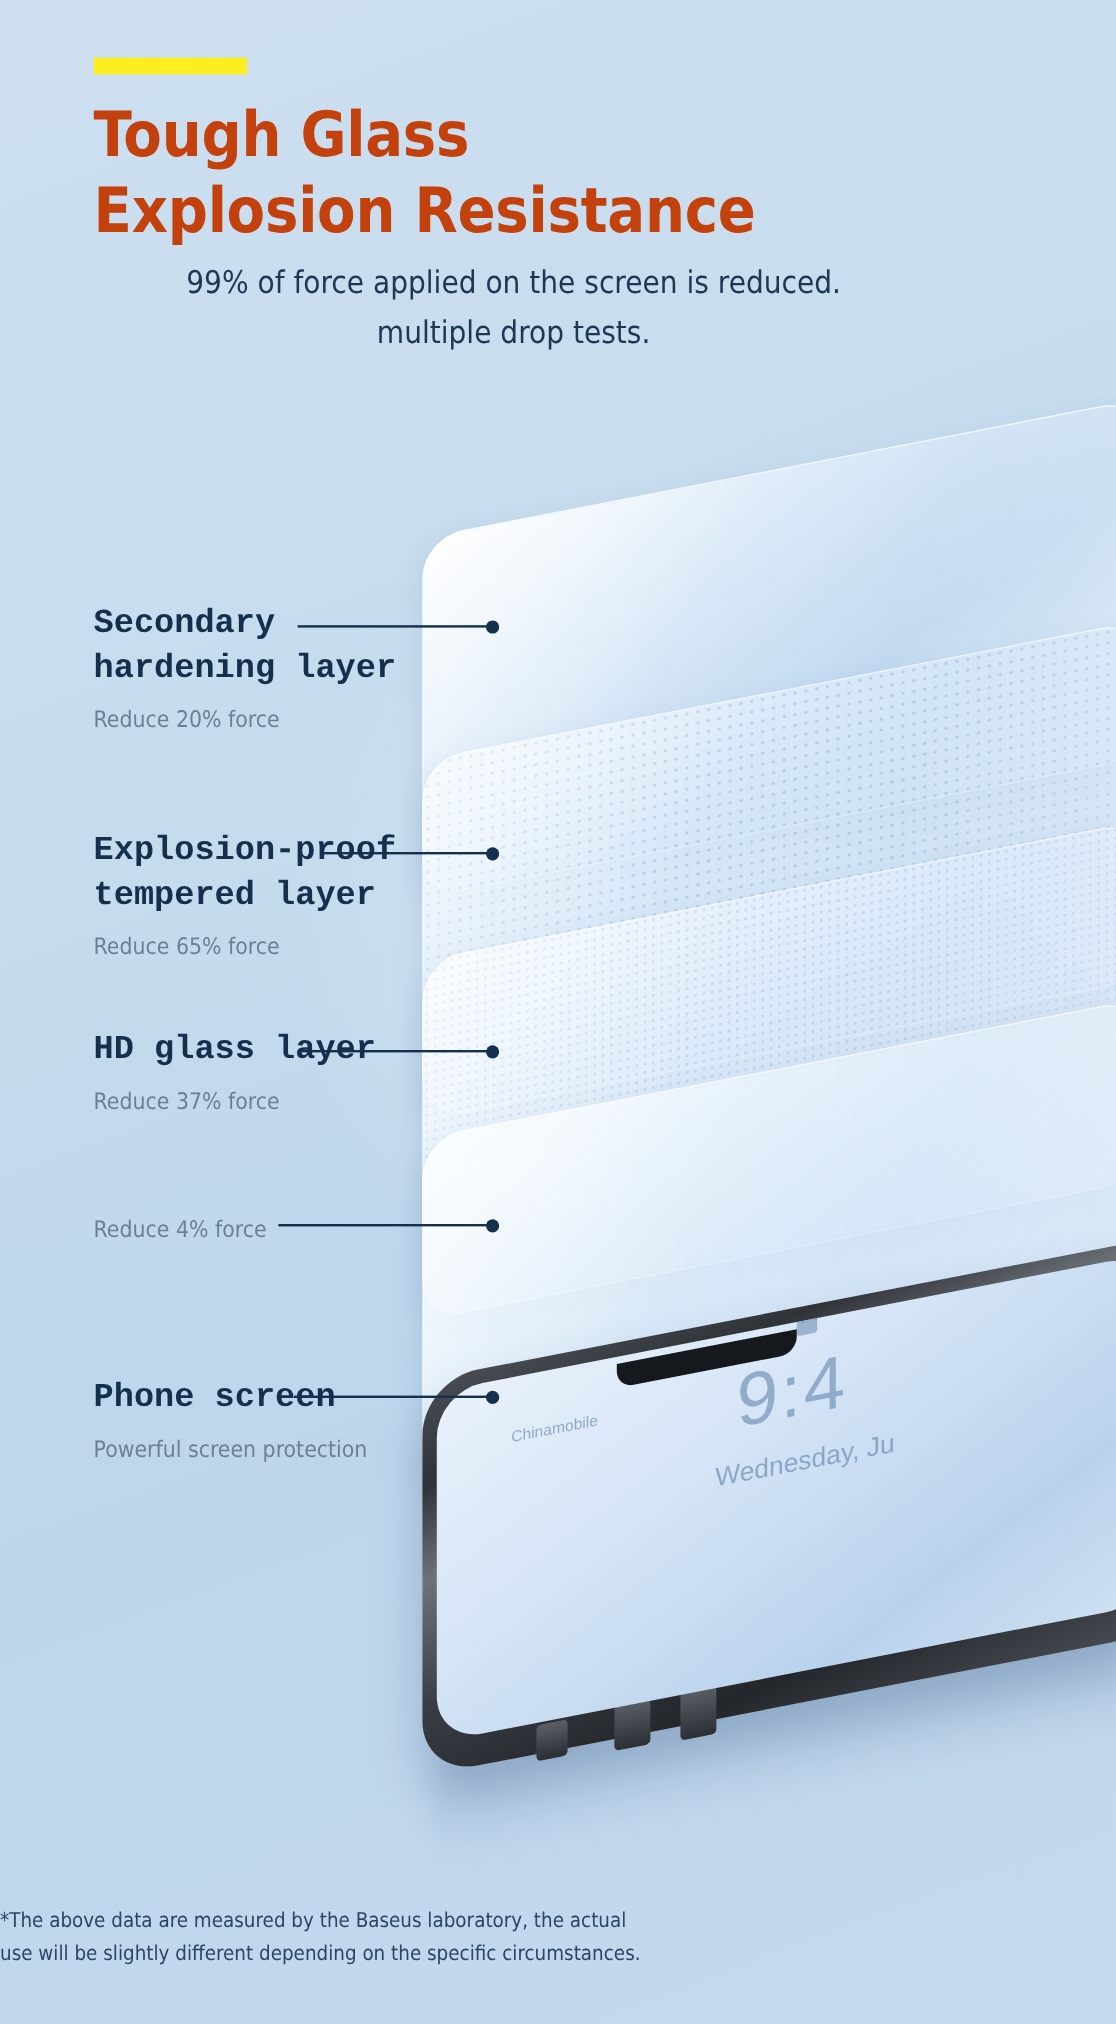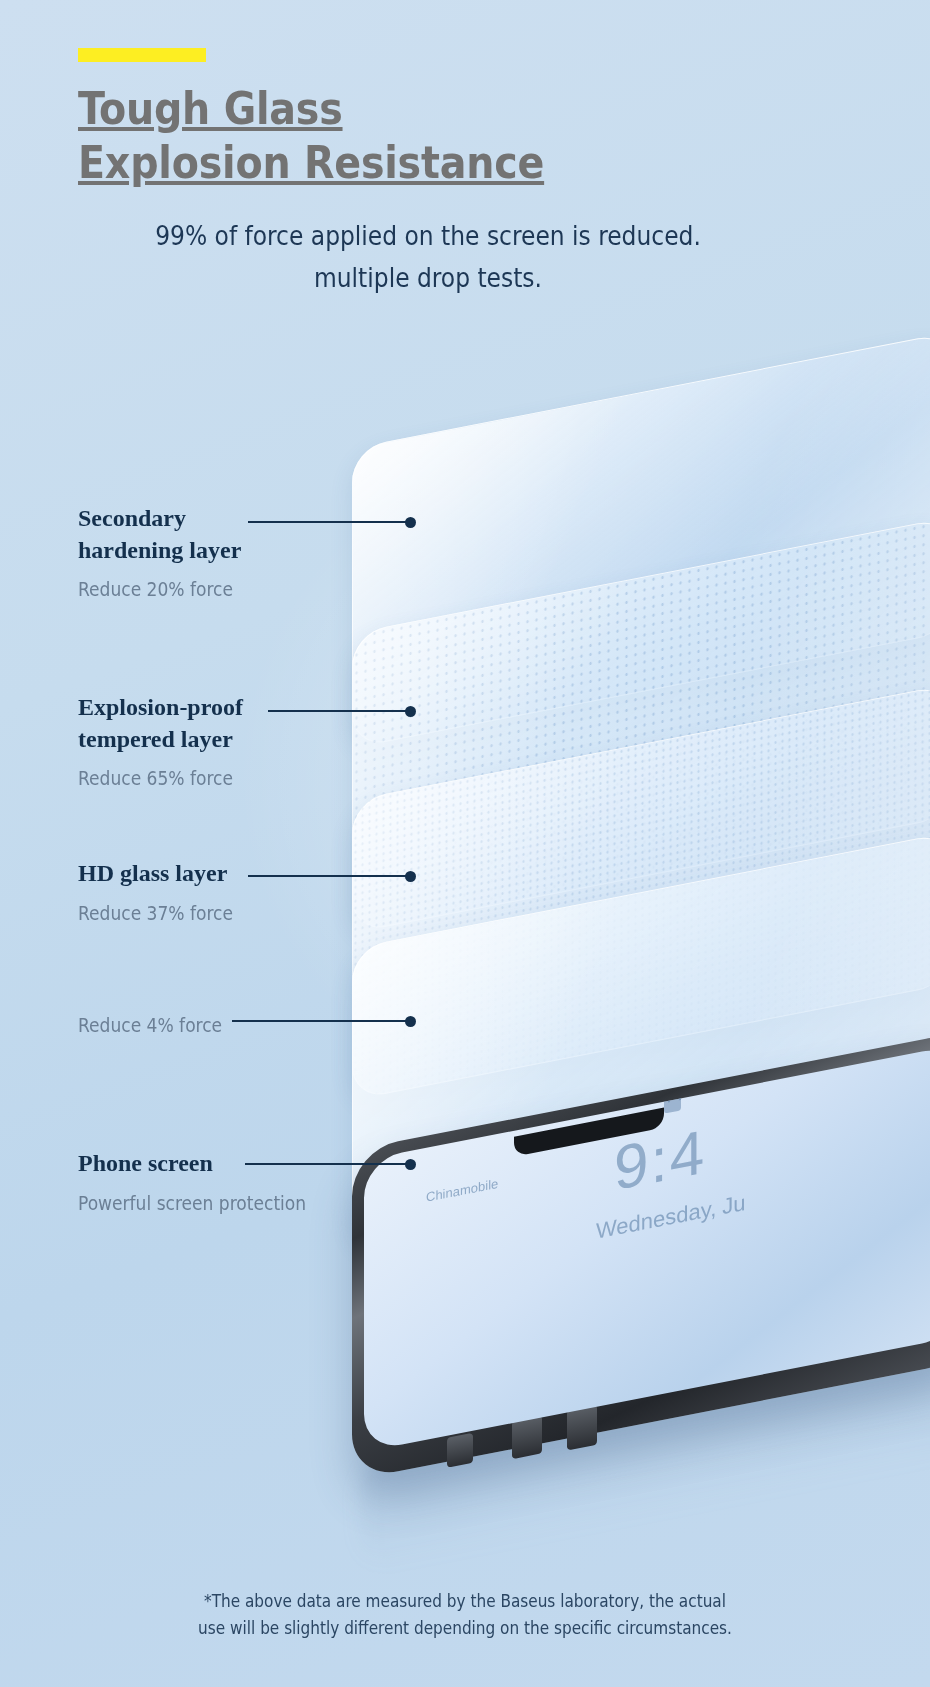--- a/index.html
+++ b/index.html
@@ -13,23 +13,22 @@
     position:absolute; inset:0;
     background:radial-gradient(ellipse 700px 600px at 72% 46%, rgba(255,255,255,.42), rgba(255,255,255,0) 62%);
     pointer-events:none;
   }
 
   
   .accent-bar{ position:absolute; left:78px; top:48px; width:128px; height:14px; background:#fdee22; }
   .title{
     position:absolute; left:78px; top:82px; width:700px;
     font-family:"DejaVu Sans Condensed","Liberation Sans Narrow","Liberation Sans", sans-serif;
-    font-weight:700; font-size:44px; line-height:1.22; color:#737373;
+    font-weight:700; font-size:52px; line-height:1.22; color:#c2410c;
     letter-spacing:-.2px;
-    text-decoration:underline;
   }
   .title .l2{ display:block; }
   .subtitle{
     position:absolute; left:78px; top:215px; width:700px;
     font-family:"DejaVu Sans Condensed","Liberation Sans Narrow","Liberation Sans", sans-serif;
     font-size:26px; line-height:1.62; color:#1d3category; color:#1d3755; font-weight:400;
   }
   .subtitle span{ display:block;text-align:center; }
 
   
@@ -113,37 +112,37 @@
   }
   .reflection{
     position:absolute; left:360px; top:1395px; width:600px; height:120px;
     background:linear-gradient(180deg, rgba(120,150,185,.22), rgba(120,150,185,0));
     transform:skewY(-11deg); filter:blur(9px); border-radius:40px;
   }
 
   
   .callout{ position:absolute; }
   .callout .name{
-    font-family:Liberation Serif, serif;
-    font-weight:700; font-size:24px; line-height:1.32; color:#14304d; white-space:pre-line;
+    font-family:Liberation Mono, monospace;
+    font-weight:700; font-size:28px; line-height:1.32; color:#14304d; white-space:pre-line;
   }
   .callout .desc{
     margin-top:12px;
     font-family:"DejaVu Sans Condensed","Liberation Sans Narrow","Liberation Sans", sans-serif;
     font-size:19px; color:#6b7f95; font-weight:400;
   }
   .leader{ position:absolute; height:2px; background:#14304d; }
   .leader .dot{
     position:absolute; right:-5px; top:-4px; width:11px; height:11px;
     border-radius:50%; background:#14304d;
   }
 
   
   .footnote{
-    position:absolute; left:0; right:0; top:1588px; text-align:center;
+    position:absolute; left:0; right:0; top:1588px; 
     font-family:"DejaVu Sans Condensed","Liberation Sans Narrow","Liberation Sans", sans-serif;
     font-size:17px; line-height:1.6; color:#2b4663;
   }
   .footnote span{ display:block; }
 </style>
 </head>
 <body>
 
 <div class="bg-sheen"></div>
 

